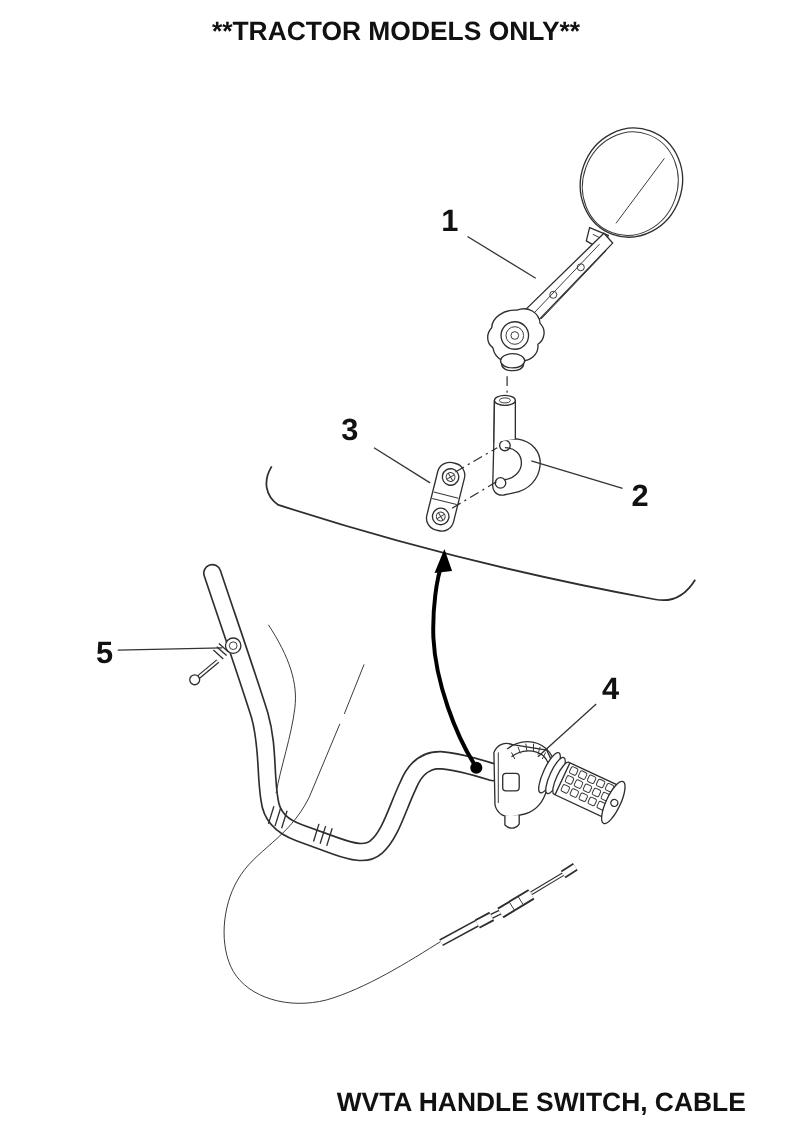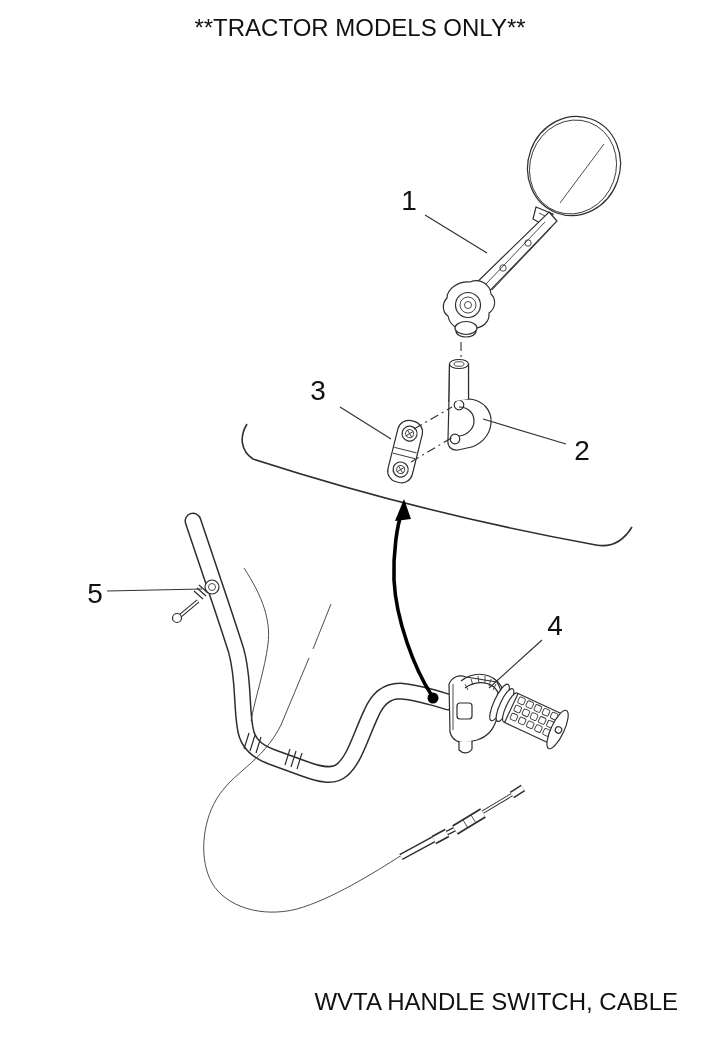--- a/index.html
+++ b/index.html
@@ -1,17 +1,17 @@
 <!DOCTYPE html>
 <html><head>
 <meta charset="utf-8">
 <style>
   html,body{margin:0;padding:0;background:#ffffff;}
   .canvas{position:relative;width:720px;height:1040px;background:#ffffff;overflow:hidden;
-          font-family:"Liberation Sans", sans-serif;}
+          font-family:"Liberation Sans", sans-serif;font-weight:bold;}
   svg{position:absolute;left:0;top:0;}
   .ln{fill:none;stroke:#2e2e2e;stroke-width:1.2;}
   .lnthin{fill:none;stroke:#3a3a3a;stroke-width:0.9;}
   .wfill{fill:#ffffff;stroke:#2e2e2e;stroke-width:1.2;}
   .tube-o{fill:none;stroke:#2e2e2e;stroke-width:17;stroke-linecap:round;stroke-linejoin:round;}
   .tube-i{fill:none;stroke:#ffffff;stroke-width:14;stroke-linecap:round;stroke-linejoin:round;}
   .callout{font-size:28px;fill:#111111;}
   .leader{stroke:#333333;stroke-width:1.2;fill:none;}
   .titleText{font-size:24px;fill:#111111;}
   .captionText{font-size:24px;fill:#111111;}

